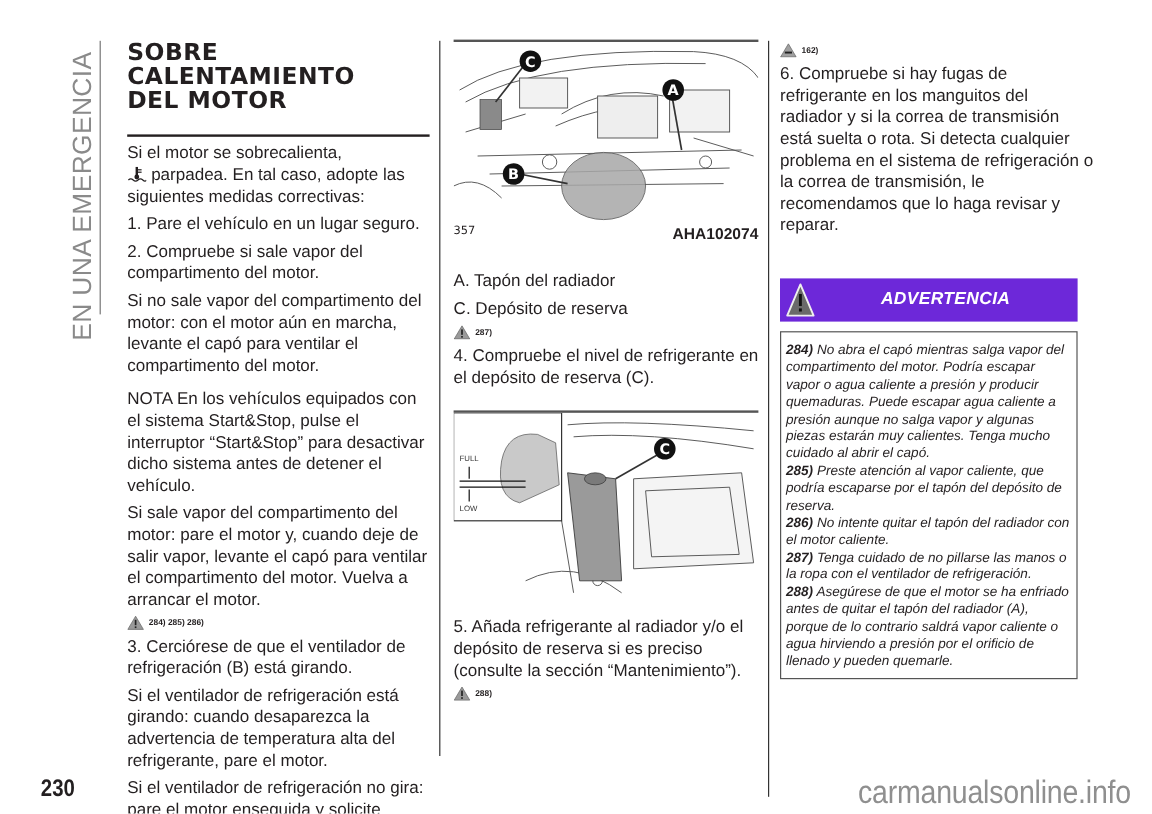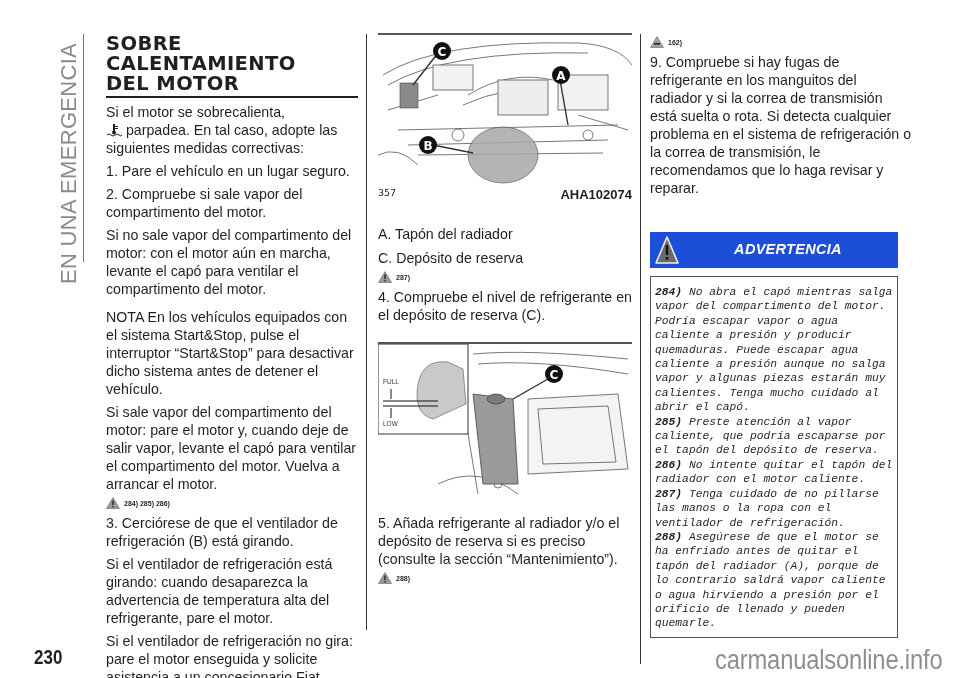--- a/index.html
+++ b/index.html
@@ -11,39 +11,39 @@
     width: 250px; font-size: 22px; color: #8a8a8a; letter-spacing: 0.3px; white-space: nowrap; line-height: 26px; }
   .side-rule { position: absolute; left: 83px; top: 34px; width: 1px; height: 228px; background: #777; }
 
   .col { position: absolute; top: 34px; }
   .col1 { left: 106px; width: 252px; }
   .col2 { left: 378px; width: 254px; }
   .col3 { left: 650px; width: 262px; }
   .vrule { position: absolute; width: 1px; background: #333; }
 
   .h1 { font-family: "DejaVu Sans", sans-serif; font-weight: bold; font-size: 19.5px; line-height: 20px;
-        letter-spacing: 0.4px; margin: 0; padding-bottom: 2px; border-bottom: 2px solid #231f20; }
+        letter-spacing: 0.4px; margin: 0; padding-bottom: 18px; border-bottom: 2px solid #231f20; }
   p, .p { margin: 0; font-size: 14.2px; line-height: 18px; }
   .gap { height: 5px; }
   .biggap { height: 10px; }
 
   .warnref { display: flex; align-items: center; gap: 4px; font-size: 7px; font-weight: bold; height: 16px; margin: 2px 0 3px; }
   .tri { width: 14px; height: 12px; }
 
   .fig { position: relative; border-top: 2px solid #555; height: 185px; overflow: hidden; background: #fff; }
   .fig svg { position: absolute; left: 0; top: 0; }
   .figcap { display: flex; justify-content: space-between; font-size: 9.5px; margin-top: 2px; height: 16px; gap: 41px; }
   .figcap .num { font-family: "DejaVu Sans", sans-serif; font-size: 9.5px; }
   .figcap .code { font-weight: bold; font-size: 13px; }
 
-  .adv-head { background: #1d4ed8; height: 36px; position: relative; margin-top: 8px; }
+  .adv-head { background: #6d28d9; height: 36px; position: relative; margin-top: 8px; }
   .adv-head .title { position: absolute; left: 0; right: 0; top: 9px; text-align: center; color: #fff;
     font-weight: bold; font-style: italic; font-size: 14.5px; letter-spacing: 0.3px; padding-left: 28px; }
   .adv-head .icon { position: absolute; left: 4px; top: 3px; width: 26px; height: 30px; }
-  .adv-body { border: 1.5px solid #555; margin-top: 8px; padding: 8px 4px 6px 4px; font-family: Liberation Mono, monospace; }
+  .adv-body { border: 1.5px solid #555; margin-top: 8px; padding: 8px 4px 6px 4px; }
   .adv-body p { font-style: italic; font-size: 11.3px; line-height: 14.4px; color: #231f20; }
   .adv-body b { font-style: italic; }
 
   .page-num { position: absolute; left: 34px; top: 646px; font-weight: bold; font-size: 20px;
     font-family: "Liberation Sans", sans-serif; transform: scaleX(0.85); transform-origin: 0 0; }
   .watermark { position: absolute; right: 18px; top: 645px; font-size: 27px; color: #8f8f8f;
     letter-spacing: -0.2px; transform: scaleX(0.88); transform-origin: 100% 0; }
 </style>
 </head>
 <body>
@@ -199,21 +199,21 @@
 </div>
 
 <div class="col col3" style="top:32px;">
   <div class="warnref">
     <svg class="tri" viewBox="0 0 14 12">
         <path d="M7 0.5 L13.5 11.5 L0.5 11.5 Z" fill="#a0a0a0" stroke="#666" stroke-width="0.6"></path>
         <rect x="4" y="7" width="6" height="1.6" fill="#222"></rect>
       </svg>
     <span>162)</span>
   </div>
-  <p>9. Compruebe si hay fugas de refrigerante en los manguitos del radiador y si la correa de transmisión está suelta o rota. Si detecta cualquier problema en el sistema de refrigeración o la correa de transmisión, le recomendamos que lo haga revisar y reparar.</p>
+  <p>6. Compruebe si hay fugas de refrigerante en los manguitos del radiador y si la correa de transmisión está suelta o rota. Si detecta cualquier problema en el sistema de refrigeración o la correa de transmisión, le recomendamos que lo haga revisar y reparar.</p>
   <div style="height:27px;"></div>
   <div style="width:248px;">
     <div class="adv-head">
       <svg class="icon" viewBox="0 0 26 30">
         <path d="M13 2 L24 28 L2 28 Z" fill="#6a6a6a" stroke="#eee" stroke-width="1.6" stroke-linejoin="round"></path>
         <rect x="11.8" y="10" width="2.4" height="10" fill="#111"></rect>
         <rect x="11.8" y="22" width="2.4" height="2.6" fill="#111"></rect>
       </svg>
       <div class="title">ADVERTENCIA</div>
     </div>

